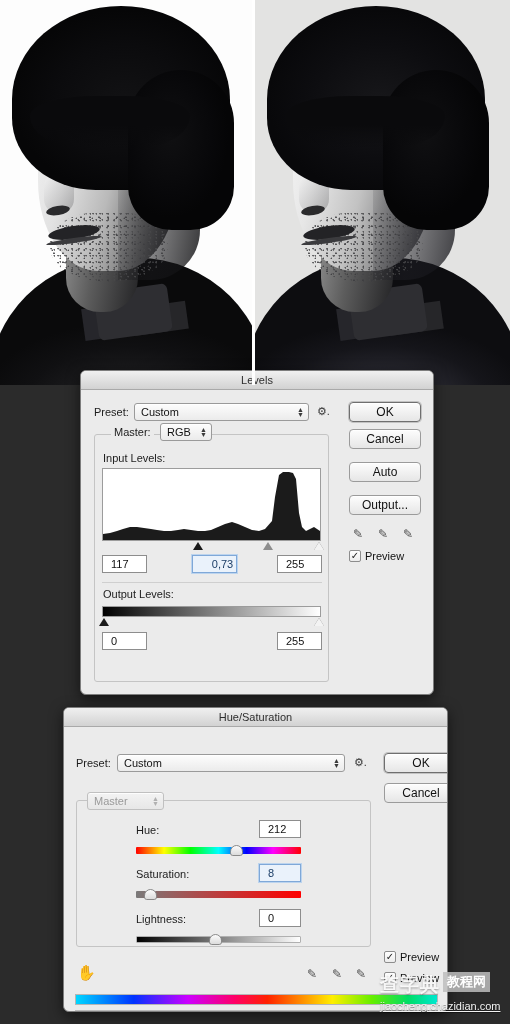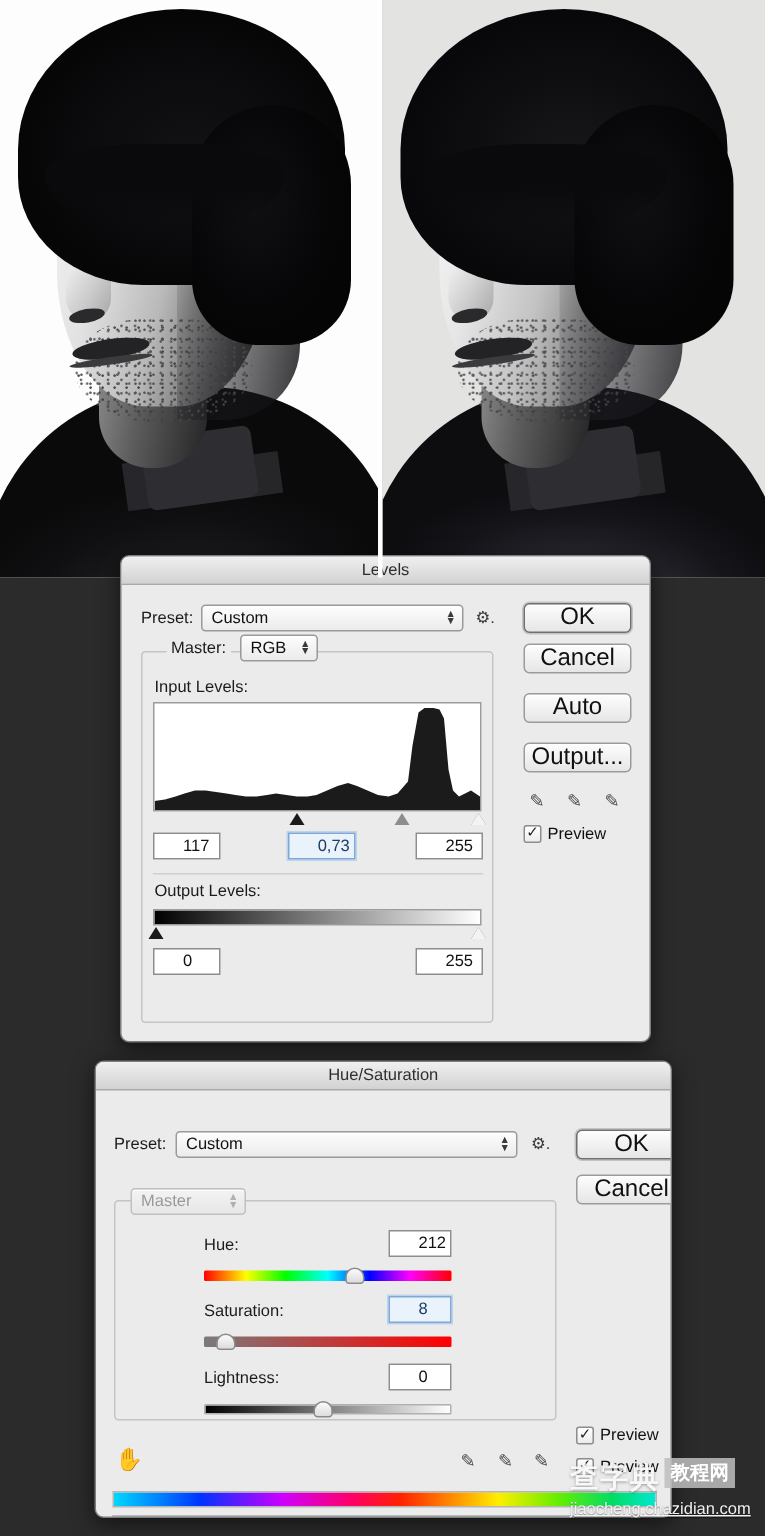--- a/index.html
+++ b/index.html
@@ -135,31 +135,31 @@
     position: absolute; right: 4px; top: 50%; transform: translateY(-50%);
     display: flex; flex-direction: column; line-height: 5px; font-size: 7px; color: #3a3a3a;
   }
   .popup.disabled { color: #9a9a9a; border-color: #c0c0c0; background: linear-gradient(#f3f3f3,#e7e7e7); }
   .popup.disabled .arrows { color: #b0b0b0; }
 
   .btn {
     background: linear-gradient(#fdfdfd, #e6e6e6);
     border: 1px solid #9b9b9b;
     border-radius: 4px;
-    font-size: 16px; color: #111;
+    font-size: 12px; color: #111;
     height: 20px;
     display: flex; align-items: center; justify-content: center;
     box-shadow: 0 1px 0 rgba(255,255,255,.9) inset;
   }
   .btn.default { border-color: #6f6f6f; box-shadow: 0 0 0 1px rgba(120,120,120,.35), 0 1px 0 rgba(255,255,255,.9) inset; }
 
   .field {
     background: #fff; border: 1px solid #8d8d8d;
     font-size: 11px; color: #111;
-    height: 18px; display: flex; align-items: center; padding-left: 19px;
+    height: 18px; display: flex; align-items: center; padding-left: 8px;
   }
   .field.sel { border-color: #7fa8d8; background: #eaf2fb; box-shadow: 0 0 0 1px #bcd4ee; color: #1b3d66; }
 
   .groupbox { position: absolute; border: 1px solid #c4c4c4; border-radius: 3px; }
 
   .gear { position: absolute; font-size: 11px; color: #3a3a3a; }
 
   .check { display: flex; align-items: center; gap: 4px; font-size: 11px; color: #111; }
   .checkbox {
     width: 12px; height: 12px; background: linear-gradient(#fff,#ececec);

